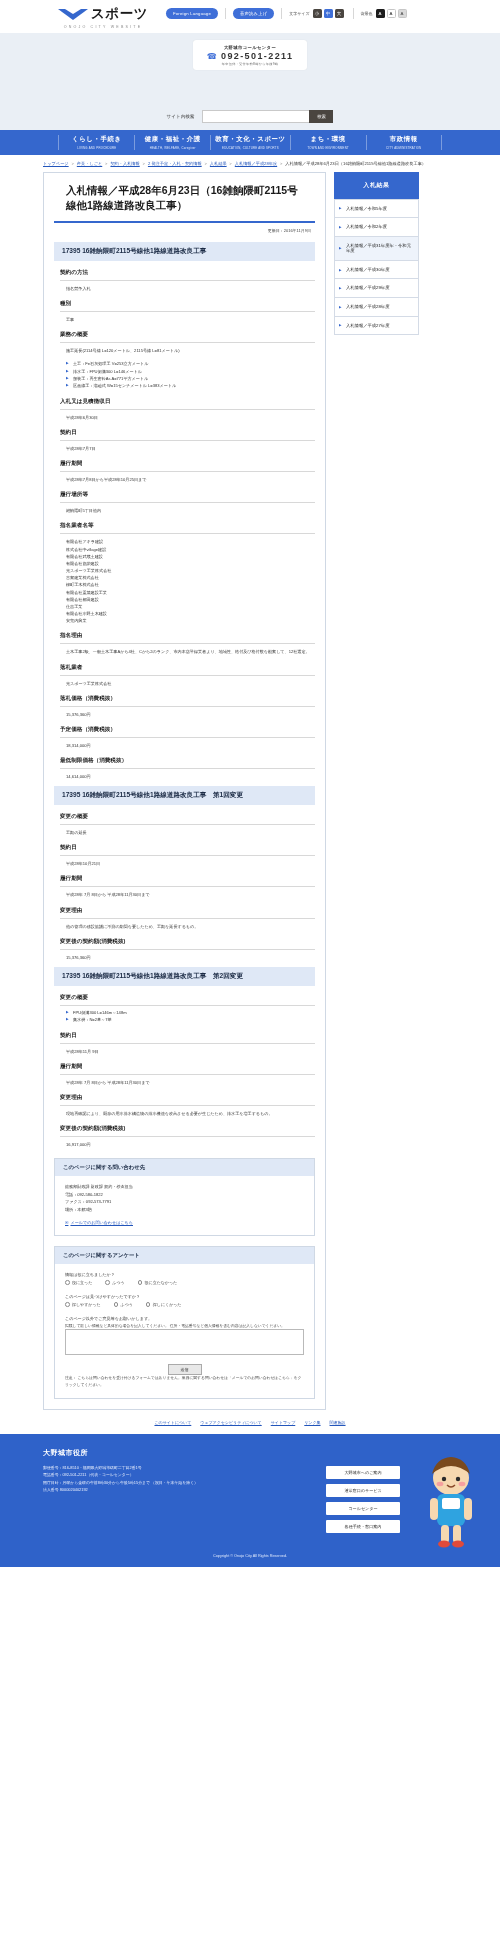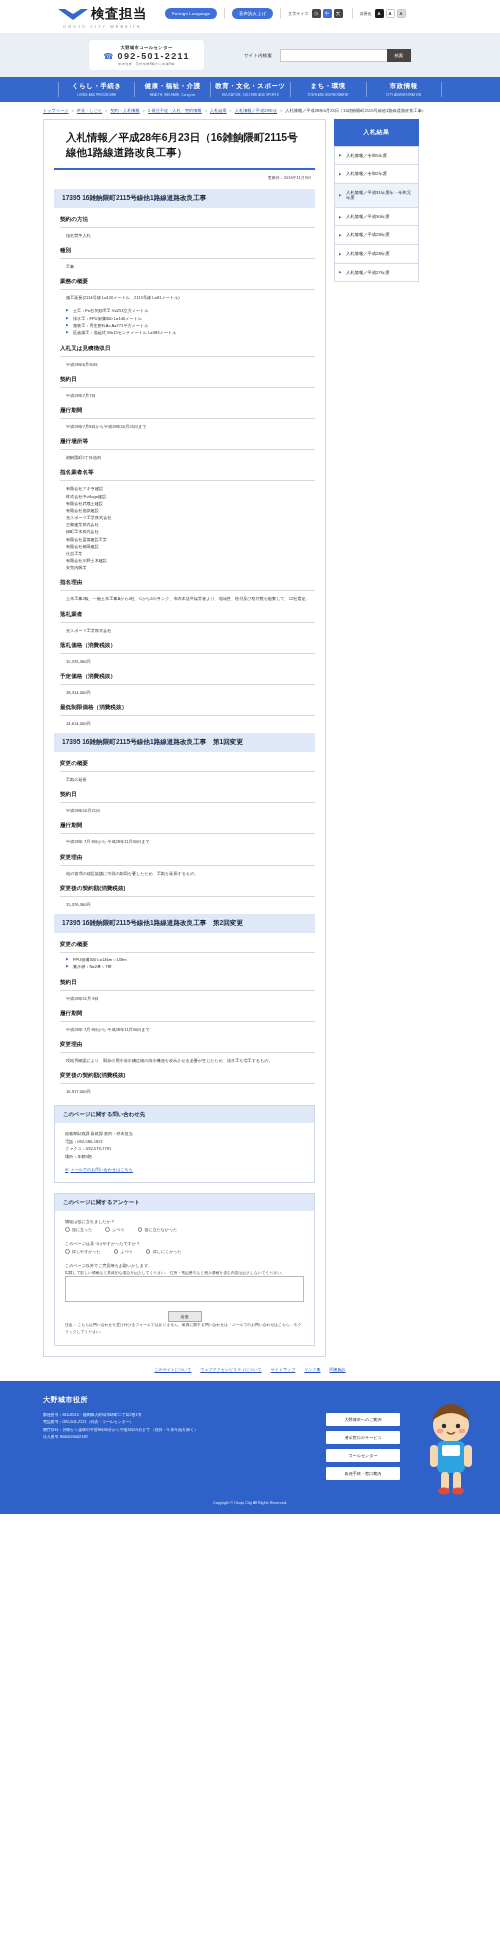--- a/index.html
+++ b/index.html
@@ -51,20 +51,21 @@
   .sq-grey { background: #d9d9d9; color: #444; border: 1px solid #c6c6c6; }
 
   
   .searchbar {
     background: #eaeff5;
     padding: 7px 0;
     display: flex;
     align-items: center;
     justify-content: center;
     gap: 40px;
+    flex-direction: column;
   }
   .callcenter {
     background: #fff; border-radius: 3px;
     padding: 5px 14px 4px 14px;
     text-align: center;
     box-shadow: 0 0 1px rgba(0,0,0,.12);
   }
   .cc-title { font-size: 4.3px; font-weight: bold; color: #333; letter-spacing: .4px; }
   .cc-tel { font-size: 9px; font-weight: bold; color: #333; letter-spacing: 1.4px; margin-top: 1px; }
   .cc-phone-ico { color: #3f6fd8; font-size: 8px; margin-right: 3px; }
@@ -273,21 +274,21 @@
 
 <div class="topbar">
   <div class="logo-wrap">
     <div class="logo-row">
       <span class="logo-mark">
         <svg width="30" height="13" viewBox="0 0 30 13">
           <polygon points="0,1 30,1 15,12" fill="#3567cd"></polygon>
           <polygon points="7,1 23,1 15,6" fill="#ffffff"></polygon>
         </svg>
       </span>
-      <span class="logo-text">検査担当</span>
+      <span class="logo-text">スポーツ</span>
     </div>
     <div class="logo-sub">ONOJO CITY WEBSITE</div>
   </div>
 
   <div class="hdr-tools">
     <button class="btn-pill">Foreign Language</button>
     <span class="hdr-div"></span>
     <button class="btn-pill">音声読み上げ</button>
     <span class="hdr-div"></span>
     <span class="hdr-label">文字サイズ</span>

